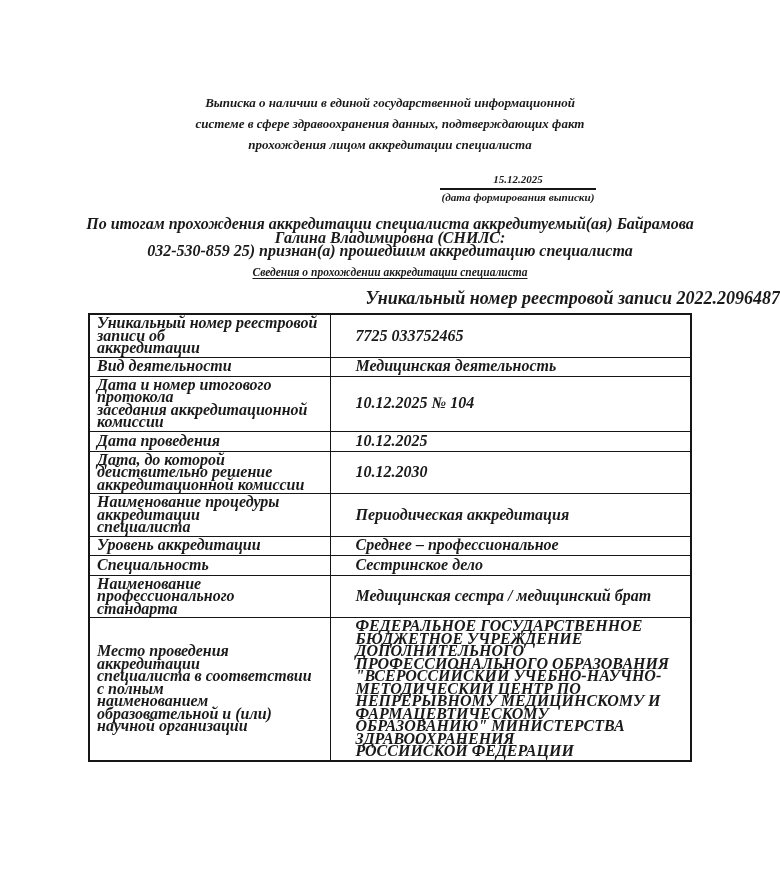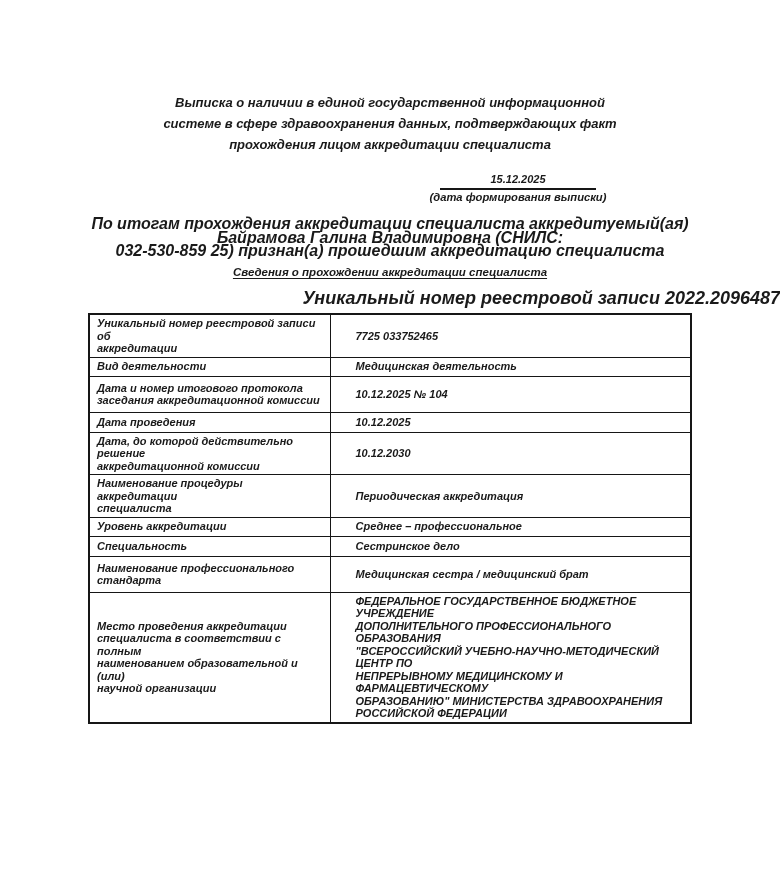--- a/index.html
+++ b/index.html
@@ -1,18 +1,18 @@
 <!DOCTYPE html>
 <html><head>
 <meta charset="utf-8">
 <style>
   html,body{margin:0;padding:0;background:#ffffff;}
   .page{
     position:relative;width:780px;height:890px;background:#ffffff;overflow:hidden;
-    font-family:Liberation Sans, sans-serif;font-weight:bold;font-style:italic;color:#1a1a1a;
+    font-family:Liberation Serif, serif;font-weight:bold;font-style:italic;color:#1a1a1a;
   }
   .doc-title{
     position:absolute;top:92px;left:0;width:100%;text-align:center;
     font-size:13px;line-height:21px;white-space:pre-line;
   }
   .date-block{
     position:absolute;top:173px;left:408px;width:220px;text-align:center;
     font-size:11px;line-height:13px;
   }
   .date-value{
@@ -28,21 +28,21 @@
     position:absolute;top:266px;left:0;width:100%;text-align:center;
     font-size:11.5px;text-decoration:underline;text-underline-offset:2px;
   }
   .registry-line{
     position:absolute;top:288px;left:0;width:100%;text-align:right;font-size:18px;
   }
   table.acc-table{
     position:absolute;top:313px;left:88px;width:602px;
     border-collapse:collapse;table-layout:fixed;
     border:2px solid #161616;
-    font-size:11px;line-height:12.5px;
+    font-size:16px;line-height:12.5px;
   }
   .acc-table td{
     border:1.5px solid #161616;vertical-align:middle;
     white-space:pre-line;padding:2px 8px 2px 7px;
   }
   .acc-table td.val{padding-left:25px;}
   tr.h34{height:34px} tr.h19{height:19px} tr.h36{height:36px} tr.h20{height:20px}
   tr.h35{height:35px} tr.h78{height:78px}
 </style>
 </head>

